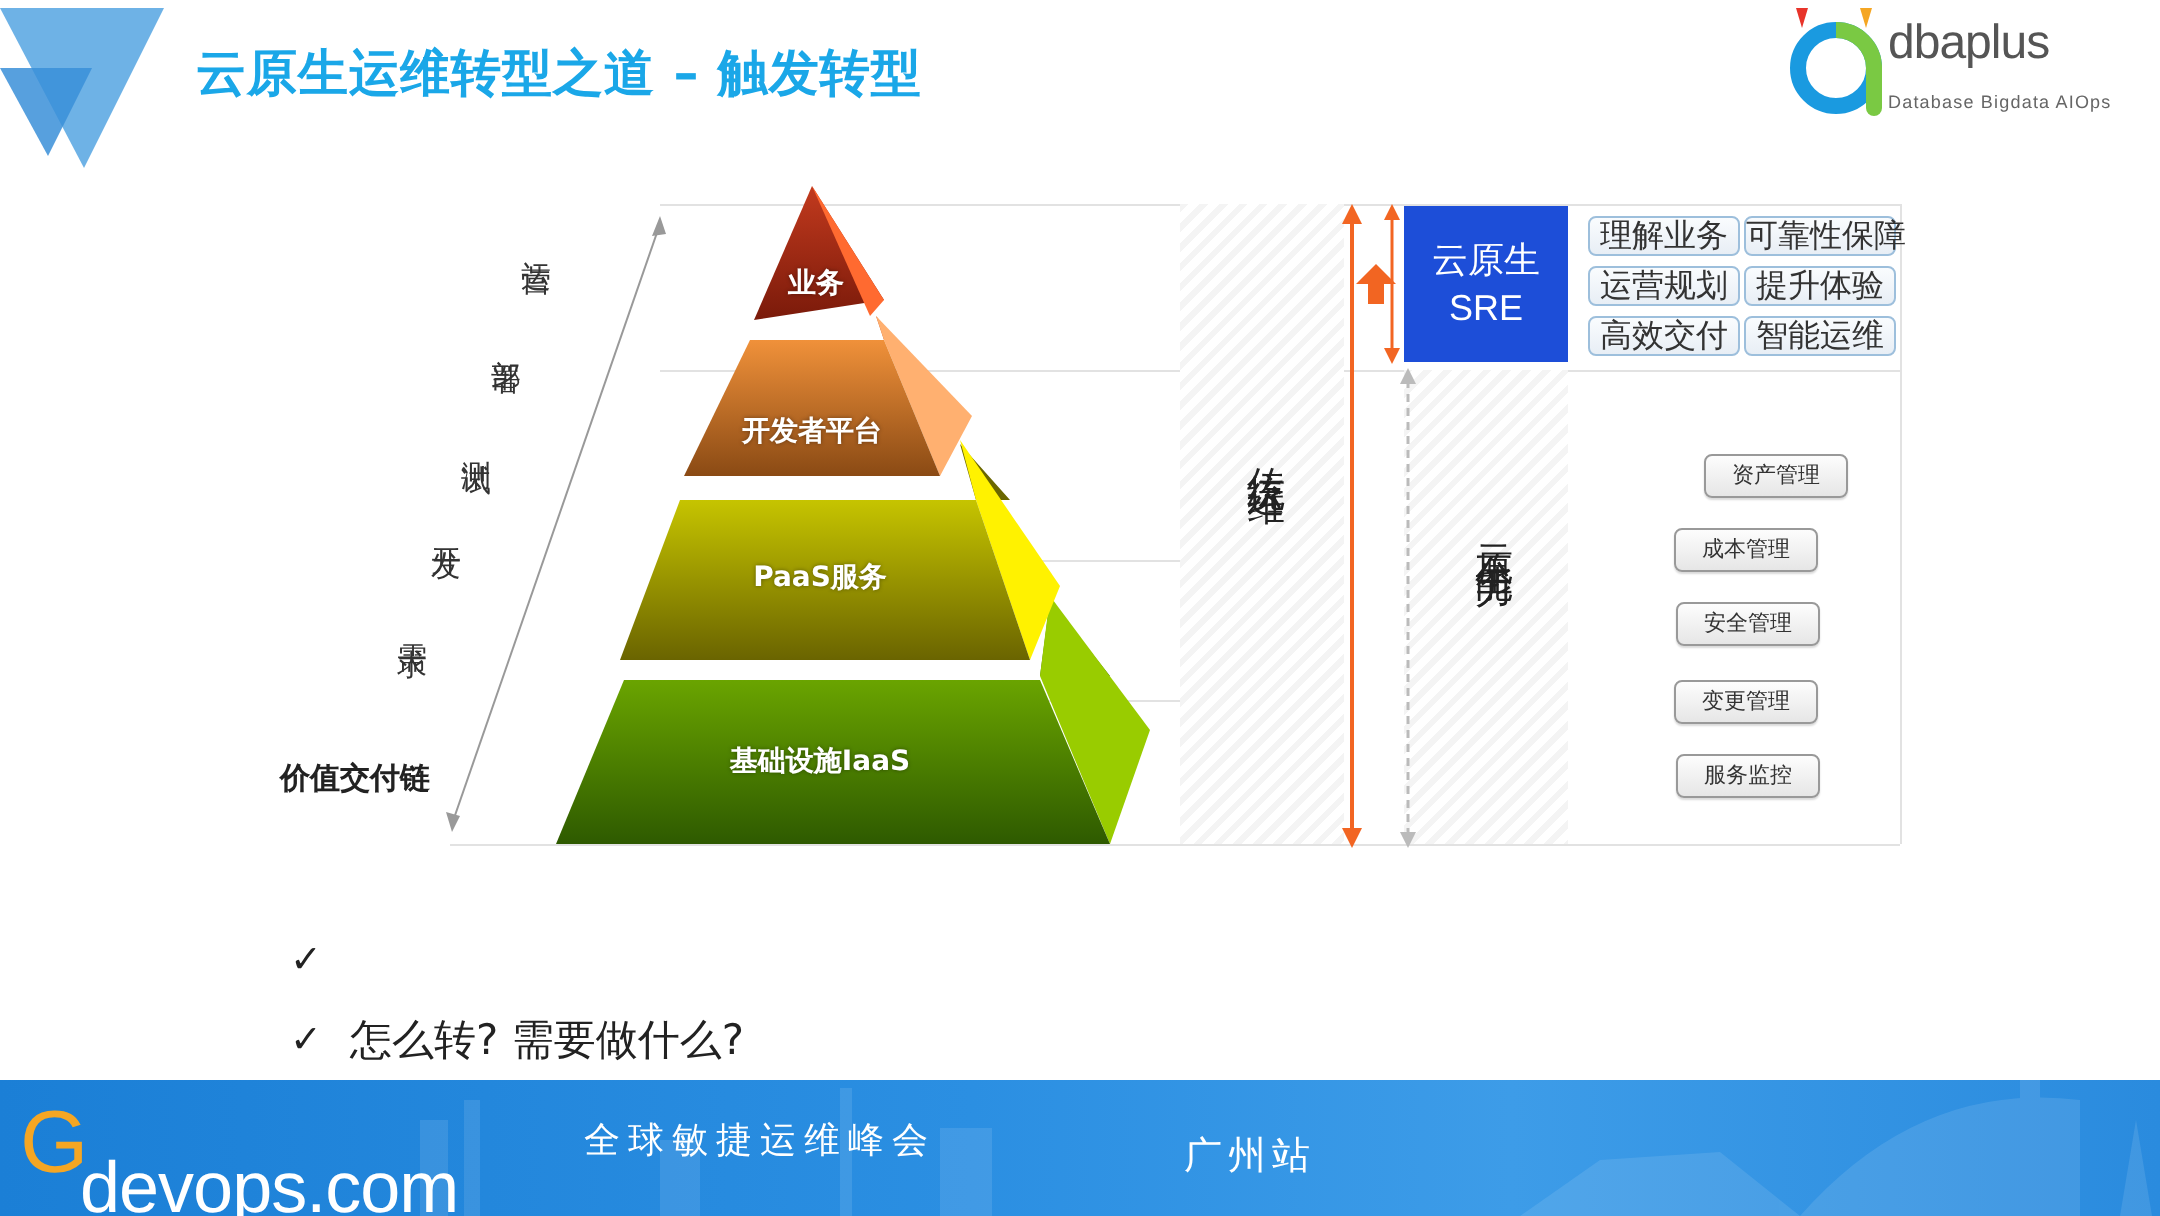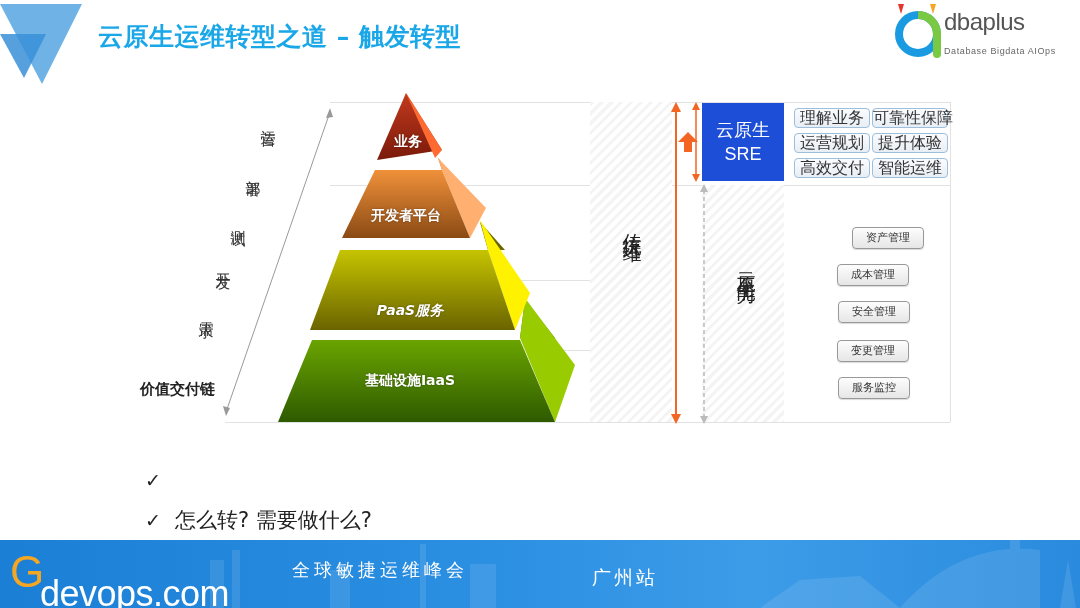--- a/index.html
+++ b/index.html
@@ -118,21 +118,21 @@
     <polygon points="248,80 312,80 308,68 318,80" fill="#c8501c"></polygon>
     <polygon points="308,68 356,118 340,148 312,80" fill="#ffb070"></polygon>
     <polygon points="245,80 312,80 340,148 212,148" fill="url(#g2)"></polygon>
 
     <polygon points="276,3 312,60 247,70" fill="url(#g1)"></polygon>
     <polygon points="276,3 312,60 305,68" fill="#ff6a30"></polygon>
   </svg>
 
   <div class="layer-label" style="left:278px;top:43px;">业务</div>
   <div class="layer-label" style="left:276px;top:117px;">开发者平台</div>
-  <div class="layer-label" style="left:280px;top:212px;font-style:italic;">PaaS服务</div>
+  <div class="layer-label" style="left:280px;top:190px;">PaaS服务</div>
   <div class="layer-label" style="left:280px;top:282px;">基础设施IaaS</div>
 
   <div class="hatch" style="left:460px;top:12px;width:82px;height:320px;"></div>
   <div class="hatch" style="left:572px;top:95px;width:82px;height:237px;"></div>
   <div style="position:absolute;left:820px;top:12px;width:1px;height:320px;background:#e2e2e2;"></div>
 
   <div class="trad-text">传统运维</div>
   <div class="cn-text">云原生能力</div>
 
   <svg style="position:absolute;left:0;top:0" width="830" height="340">

